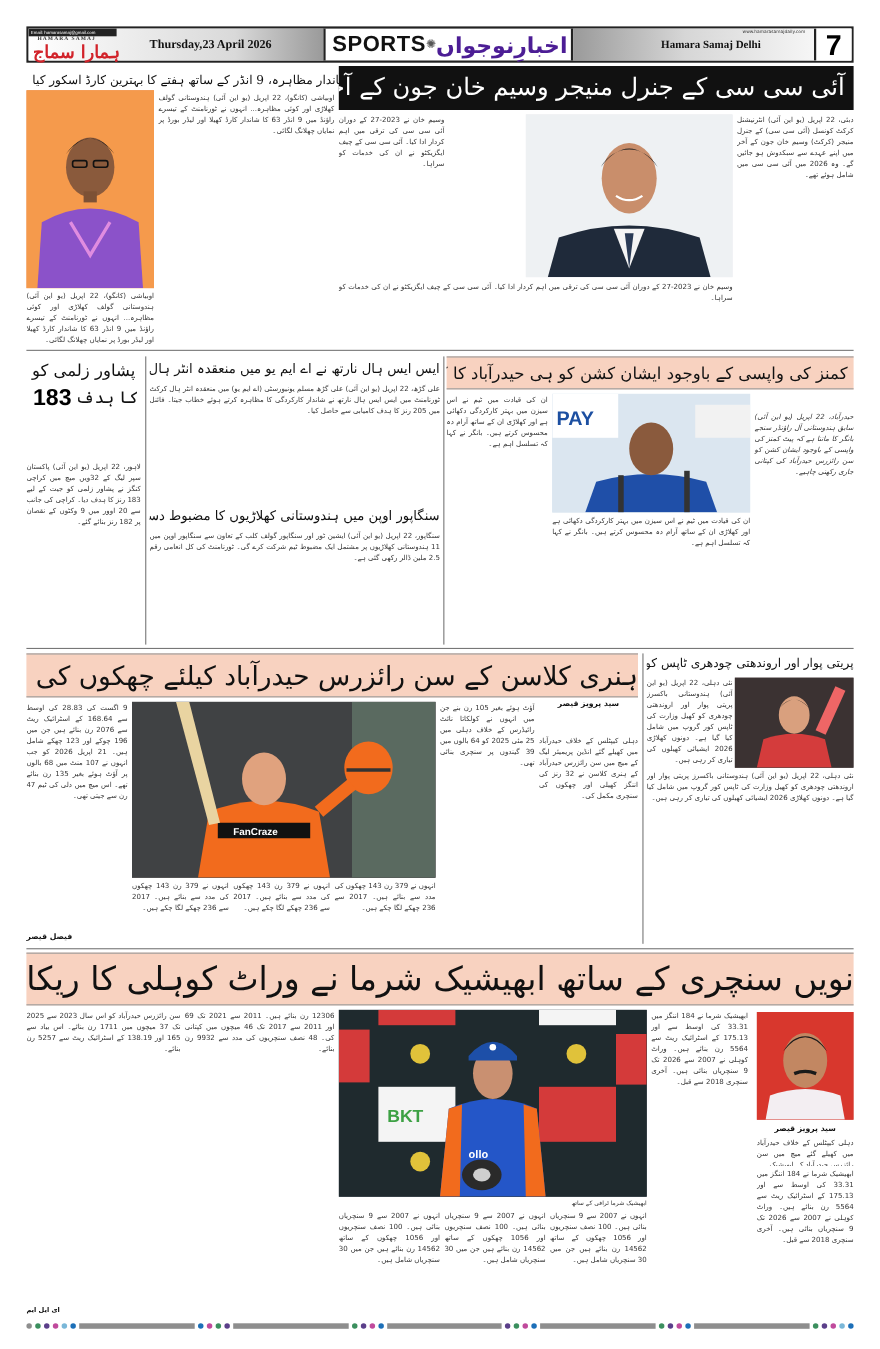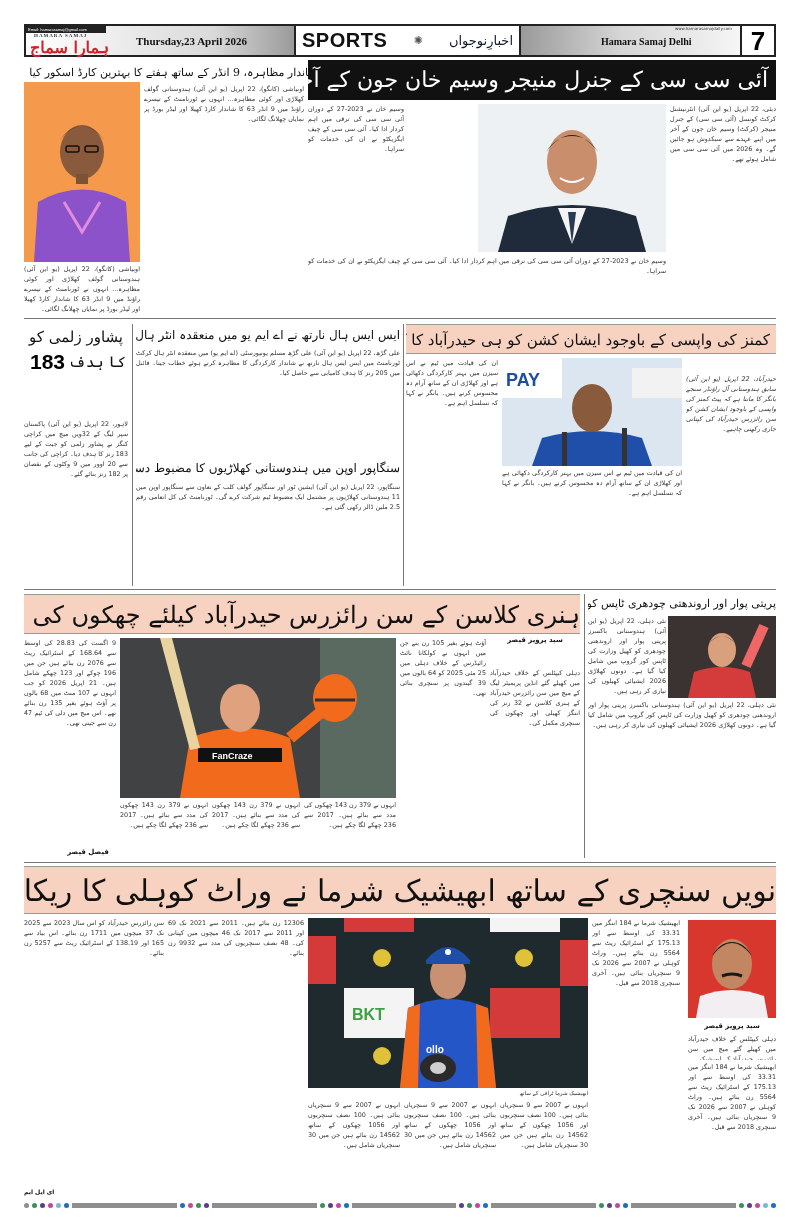--- a/index.html
+++ b/index.html
@@ -7,21 +7,21 @@
   .abs { position: absolute; }
   .masthead { left: 24px; top: 24px; width: 752px; height: 33px; border: 2px solid #222; background: #fff; display: flex; }
   .mh-left { width: 270px; height: 100%; background: linear-gradient(90deg,#fff 0%,#d9d9d9 70%,#9a9a9a 100%); position: relative; border-right: 2px solid #222; }
   .mh-email { position: absolute; left: 0; top: 0; width: 80px; height: 7px; background: #222; color: #fff; font-size: 4px; line-height: 7px; padding-left: 2px; font-family: "Liberation Sans", sans-serif; }
   .mh-logo-en { position: absolute; left: 8px; top: 7px; font-size: 5px; font-weight: bold; color: #333; letter-spacing: 1px; font-family: "Liberation Serif", serif; }
   .mh-logo-ur { position: absolute; left: 4px; top: 12px; font-size: 16px; font-weight: bold; color: #d2232a; font-family: "DejaVu Serif", serif; direction: rtl; }
   .mh-date { position: absolute; left: 110px; top: 9px; font-size: 11px; font-weight: bold; color: #111; font-family: "Liberation Serif", serif; }
   .mh-sports { width: 225px; height: 100%; display: flex; align-items: center; justify-content: space-between; padding: 0 6px; border-right: 2px solid #222; }
   .mh-sports .en { font-family: "Liberation Sans", sans-serif; font-weight: 900; font-size: 20px; letter-spacing: 0.5px; color: #111; }
   .mh-sports .gear { font-size: 11px; color: #555; }
-  .mh-sports .ur { font-size: 13px; font-weight: normal; direction: rtl; color: #0f172a; }
+  .mh-sports .ur { font-size: 20px; font-weight: bold; direction: rtl; color: #4c1d95; }
   .mh-right { flex: 1; position: relative; background: linear-gradient(90deg,#9a9a9a 0%,#d6d6d6 40%,#fff 100%); }
   .mh-web { position: absolute; right: 42px; top: 0; font-size: 4px; color: #333; }
   .mh-city { position: absolute; left: 80px; top: 10px; font-family: "Liberation Serif", serif; font-weight: bold; font-size: 10px; color: #111; }
   .mh-page { position: absolute; right: 0; top: 0; width: 34px; height: 100%; border-left: 2px solid #222; background: #fff; font-family: "Liberation Sans", sans-serif; font-weight: 900; font-size: 26px; text-align: center; line-height: 30px; }
 
   .hl { direction: rtl; font-family: "DejaVu Serif", serif; color: #111; white-space: nowrap; overflow: hidden; }
   .hl-dark { background: #111; color: #fff; }
   .hl-peach { background: #f8d2c0; color: #111; border-top: 1px solid #999; border-bottom: 1px solid #999; }
   .text-block { direction: rtl; font-size: 6.4px; line-height: 10px; color: #333; overflow: hidden; text-align: justify; }
   .rule-v { width: 1px; background: #777; }
@@ -118,21 +118,21 @@
     <rect x="60" y="74" width="5" height="34" fill="#333"></rect>
   </svg>
 </div>
 <div class="abs text-block" style="left:502px; top:468px; width:180px; height:118px;">ان کی قیادت میں ٹیم نے اس سیزن میں بہتر کارکردگی دکھائی ہے اور کھلاڑی ان کے ساتھ آرام دہ محسوس کرتے ہیں۔ بانگر نے کہا کہ تسلسل اہم ہے۔</div>
 <div class="abs text-block" style="left:686px; top:374px; width:90px; height:228px;font-style:italic;">حیدرآباد، 22 اپریل (یو این آئی) سابق ہندوستانی آل راؤنڈر سنجے بانگر کا ماننا ہے کہ پیٹ کمنز کی واپسی کے باوجود ایشان کشن کو سن رائزرس حیدرآباد کی کپتانی جاری رکھنی چاہیے۔</div>
 
 <div class="abs rule-h" style="left:24px; top:589px; width:752px;"></div>
 
 <div class="abs hl hl-peach" style="left:24px; top:594px; width:556px; height:40px; font-size:24px; line-height:40px; text-align:center;">ہنری کلاسن کے سن رائزرس حیدرآباد کیلئے چھکوں کی سنچری</div>
 <div class="abs text-block" style="left:24px; top:638px; width:92px; height:220px;">9 اگست کی 28.83 کی اوسط سے 168.64 کے اسٹرائیک ریٹ سے 2076 رن بنائے ہیں جن میں 196 چوکے اور 123 چھکے شامل ہیں۔ 21 اپریل 2026 کو جب انہوں نے 107 منٹ میں 68 بالوں پر آؤٹ ہوئے بغیر 135 رن بنائے تھے۔ اس میچ میں دلی کی ٹیم 47 رن سے جیتی تھی۔</div>
-<div class="abs byline" style="left:42px; top:848px; width:92px; text-align:center;">فیصل قیصر</div>
+<div class="abs byline" style="left:24px; top:848px; width:92px; text-align:left;">فیصل قیصر</div>
 <div class="abs photo" style="left:120px; top:638px; width:276px; height:160px; background:#3b3b3b;">
   <svg width="276" height="160" viewBox="0 0 276 160">
     <rect width="276" height="160" fill="#404244"></rect>
     <rect x="200" y="0" width="76" height="160" fill="#5a6a60"></rect>
     <path d="M60 160 L70 100 Q120 80 170 100 L180 160 Z" fill="#f26b1d"></path>
     <path d="M78 110 L162 110 L162 124 L78 124Z" fill="#111"></path>
     <text x="92" y="121" font-size="9" fill="#fff" font-family="Liberation Sans, sans-serif" font-weight="bold">FanCraze</text>
     <ellipse cx="120" cy="70" rx="20" ry="24" fill="#e0a27e"></ellipse>
     <path d="M100 60 Q120 44 140 60 Q130 52 120 52 Q110 52 100 60Z" fill="#e9b86f"></path>
     <path d="M40 0 L52 0 L80 110 L70 112Z" fill="#e9d4a1"></path>

